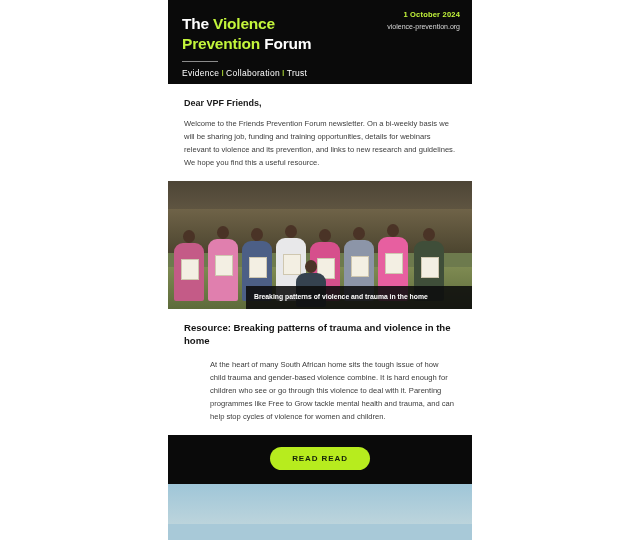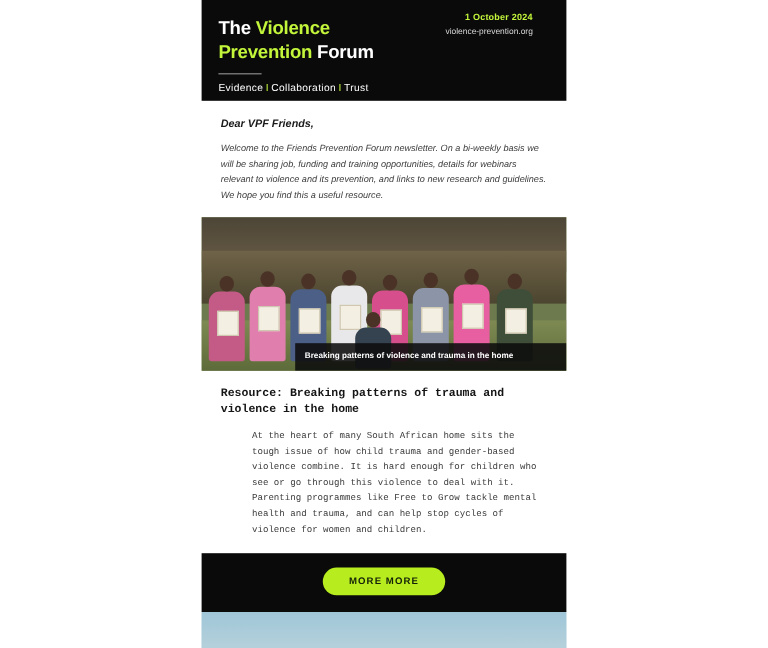--- a/index.html
+++ b/index.html
@@ -30,21 +30,21 @@
   
   .header {
     background: #0a0a0a;
     padding: 12px 14px 10px 14px;
     position: relative;
     box-sizing: border-box;
     height: 84px;
   }
   .header-meta {
     position: absolute;
-    right: 28px;
+    right: 12px;
     top: 10px;
     text-align: right;
     line-height: 1.35;
   }
   .header-date {
     color: #c3f53b;
     font-size: 7.5px;
     font-weight: bold;
     letter-spacing: 0.2px;
   }
@@ -76,21 +76,20 @@
     letter-spacing: 0.3px;
   }
   .tagline .sep {
     color: #c3f53b;
     padding: 0 2px;
   }
 
   
   .intro {
     padding: 14px 16px 12px 16px;
-    font-style: italic;
   }
   .greeting {
     font-size: 9px;
     font-weight: bold;
     color: #1a1a1a;
     margin-bottom: 9px;
   }
   .intro-body {
     font-size: 7.6px;
     color: #3c3c3c;
@@ -159,21 +158,20 @@
     font-size: 6.8px;
     font-weight: bold;
     line-height: 1.5;
     padding: 6px 8px 7px 8px;
     box-sizing: border-box;
   }
 
   
   .resource {
     padding: 13px 16px 12px 16px;
-    font-family: Liberation Mono, monospace;
   }
   .resource-title {
     font-size: 9.6px;
     font-weight: bold;
     color: #151515;
     line-height: 1.35;
     margin-bottom: 10px;
   }
   .resource-p {
     font-size: 7.6px;
@@ -286,21 +284,21 @@
 
       <div class="hero-caption">Breaking patterns of violence and trauma in the home</div>
     </div>
 
     <div class="resource">
       <div class="resource-title">Resource: Breaking patterns of trauma and violence in the home</div>
       <div class="resource-p">At the heart of many South African home sits the tough issue of how child trauma and gender-based violence combine. It is hard enough for children who see or go through this violence to deal with it. Parenting programmes like Free to Grow tackle mental health and trauma, and can help stop cycles of violence for women and children.</div>
     </div>
 
     <div class="cta-band">
-      <button class="cta-button">MORE MORE</button>
+      <button class="cta-button">READ READ</button>
     </div>
 
     <div class="photo2">
       <div class="p2-sky"></div>
 
     </div>
 
   </div>
 </div>
 

